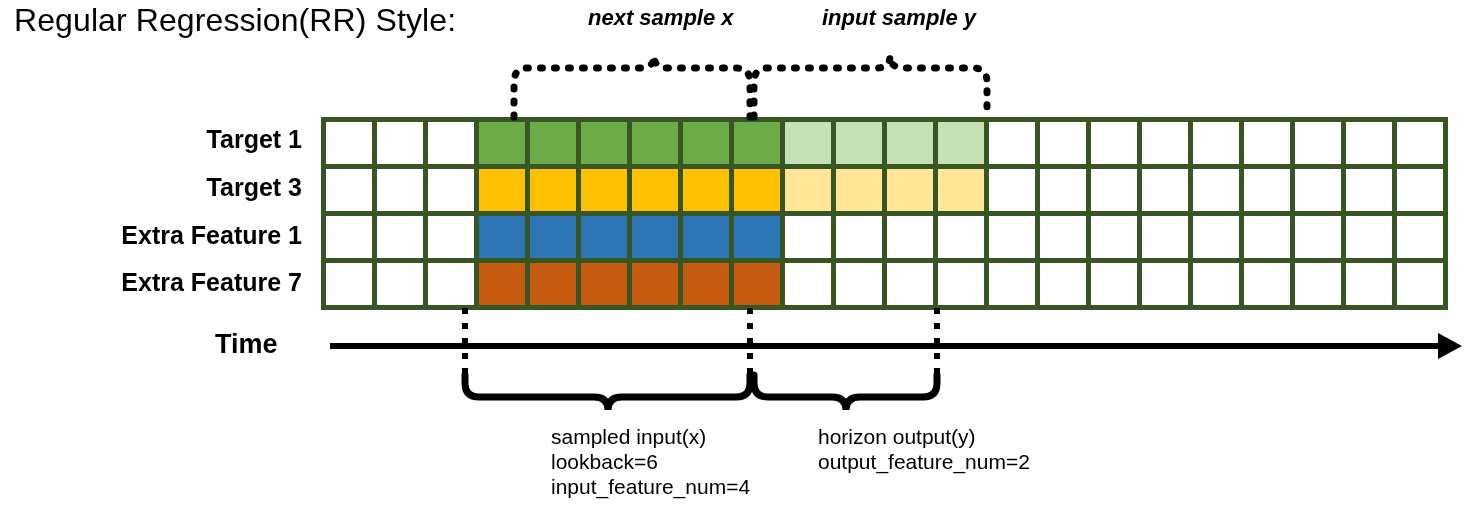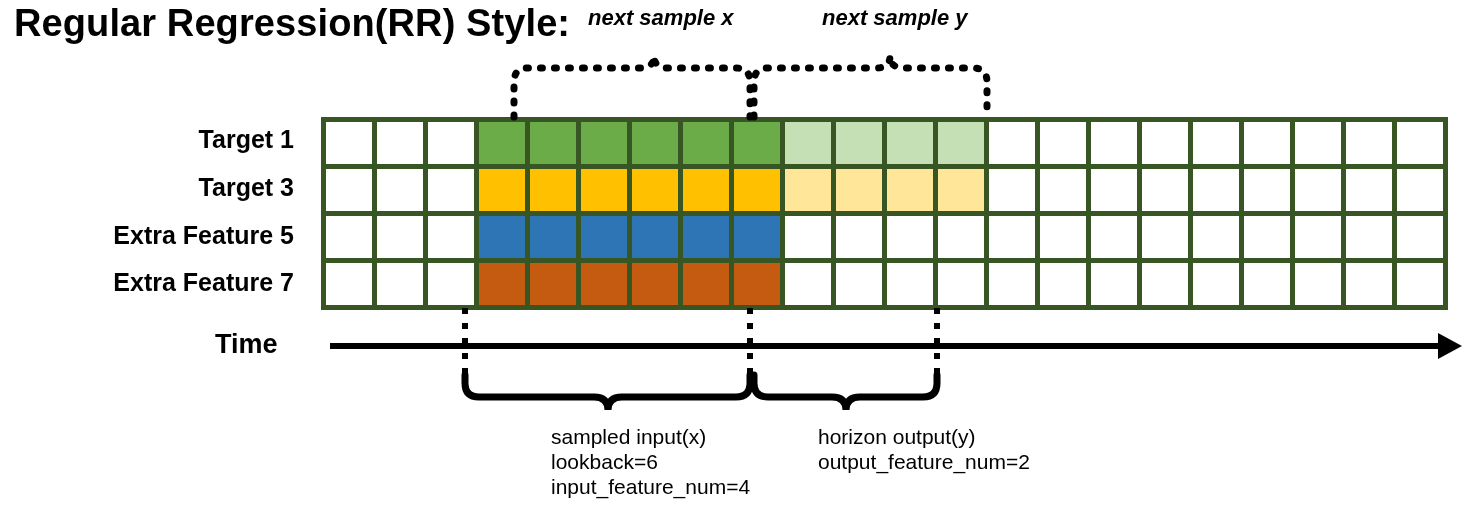--- a/index.html
+++ b/index.html
@@ -1,25 +1,25 @@
 <!DOCTYPE html>
 <html><head>
 <meta charset="utf-8">
 <style>
   html,body{margin:0;padding:0;background:#ffffff;}
   body{width:1476px;height:516px;position:relative;overflow:hidden;
        font-family:"Liberation Sans",sans-serif;color:#000;}
   .stage{position:absolute;left:0;top:0;width:1476px;height:516px;}
 
   
-  #title{position:absolute;left:14px;top:2px;font-size:38px;font-weight:700;
+  #title{position:absolute;left:14px;top:2px;font-size:32px;font-weight:400;
          letter-spacing:0.1px;white-space:nowrap;}
 
   
-  .rowlabel{position:absolute;right:16px;width:290px;text-align:right;
+  .rowlabel{position:absolute;right:8px;width:290px;text-align:right;
             font-size:25px;font-weight:700;white-space:nowrap;}
   #rowlabels{position:absolute;left:20px;top:0;width:290px;height:516px;}
 
   
   #grid{position:absolute;left:321px;top:117px;
         background:#375623;border:5px solid #375623;
         display:grid;grid-auto-flow:row;gap:5px;box-sizing:border-box;}
   .cell{background:#ffffff;}
   .c-green{background:#6BAC48;}
   .c-greenl{background:#C5E0B4;}
@@ -47,21 +47,21 @@
 </head>
 <body>
 
 <div class="stage">
 
   <div id="title">Regular Regression(RR) Style:</div>
 
   <div id="rowlabels">
     <div class="rowlabel" style="top:125px">Target 1</div>
     <div class="rowlabel" style="top:173px">Target 3</div>
-    <div class="rowlabel" style="top:221px">Extra Feature 5</div>
+    <div class="rowlabel" style="top:221px">Extra Feature 1</div>
     <div class="rowlabel" style="top:268px">Extra Feature 7</div>
   </div>
 
   <div id="grid" style="grid-template-columns: repeat(22, 46px); grid-template-rows: repeat(4, 42px);">
       <div class="cell "></div>
       <div class="cell "></div>
       <div class="cell "></div>
       <div class="cell c-green"></div>
       <div class="cell c-green"></div>
       <div class="cell c-green"></div>
@@ -173,21 +173,21 @@
 
     <g fill="none" stroke="#000" stroke-width="7" stroke-linecap="round">
       <path d="M465,375 L465,383 Q465,397 479,397 L594,397 Q608,397 608,410 Q608,397 622,397 L736,397 Q750,397 750,383 L750,375"></path>
     </g>
     <g fill="none" stroke="#000" stroke-width="7" stroke-linecap="round">
       <path d="M754,375 L754,383 Q754,397 768,397 L832,397 Q846,397 846,410 Q846,397 860,397 L923,397 Q937,397 937,383 L937,375"></path>
     </g>
   </svg>
 
   <div class="topcap" style="left:588px;top:5px">next sample x</div>
-  <div class="topcap" style="left:822px;top:5px">next sample y</div>
+  <div class="topcap" style="left:822px;top:5px">input sample y</div>
 
   <div class="botblock" style="left:508px;top:424px">
     <div>sampled input(x)</div>
     <div>lookback=6</div>
     <div>input_feature_num=4</div>
   </div>
 
   <div class="botblock" style="left:775px;top:424px">
     <div>horizon output(y)</div>
     <div>output_feature_num=2</div>

